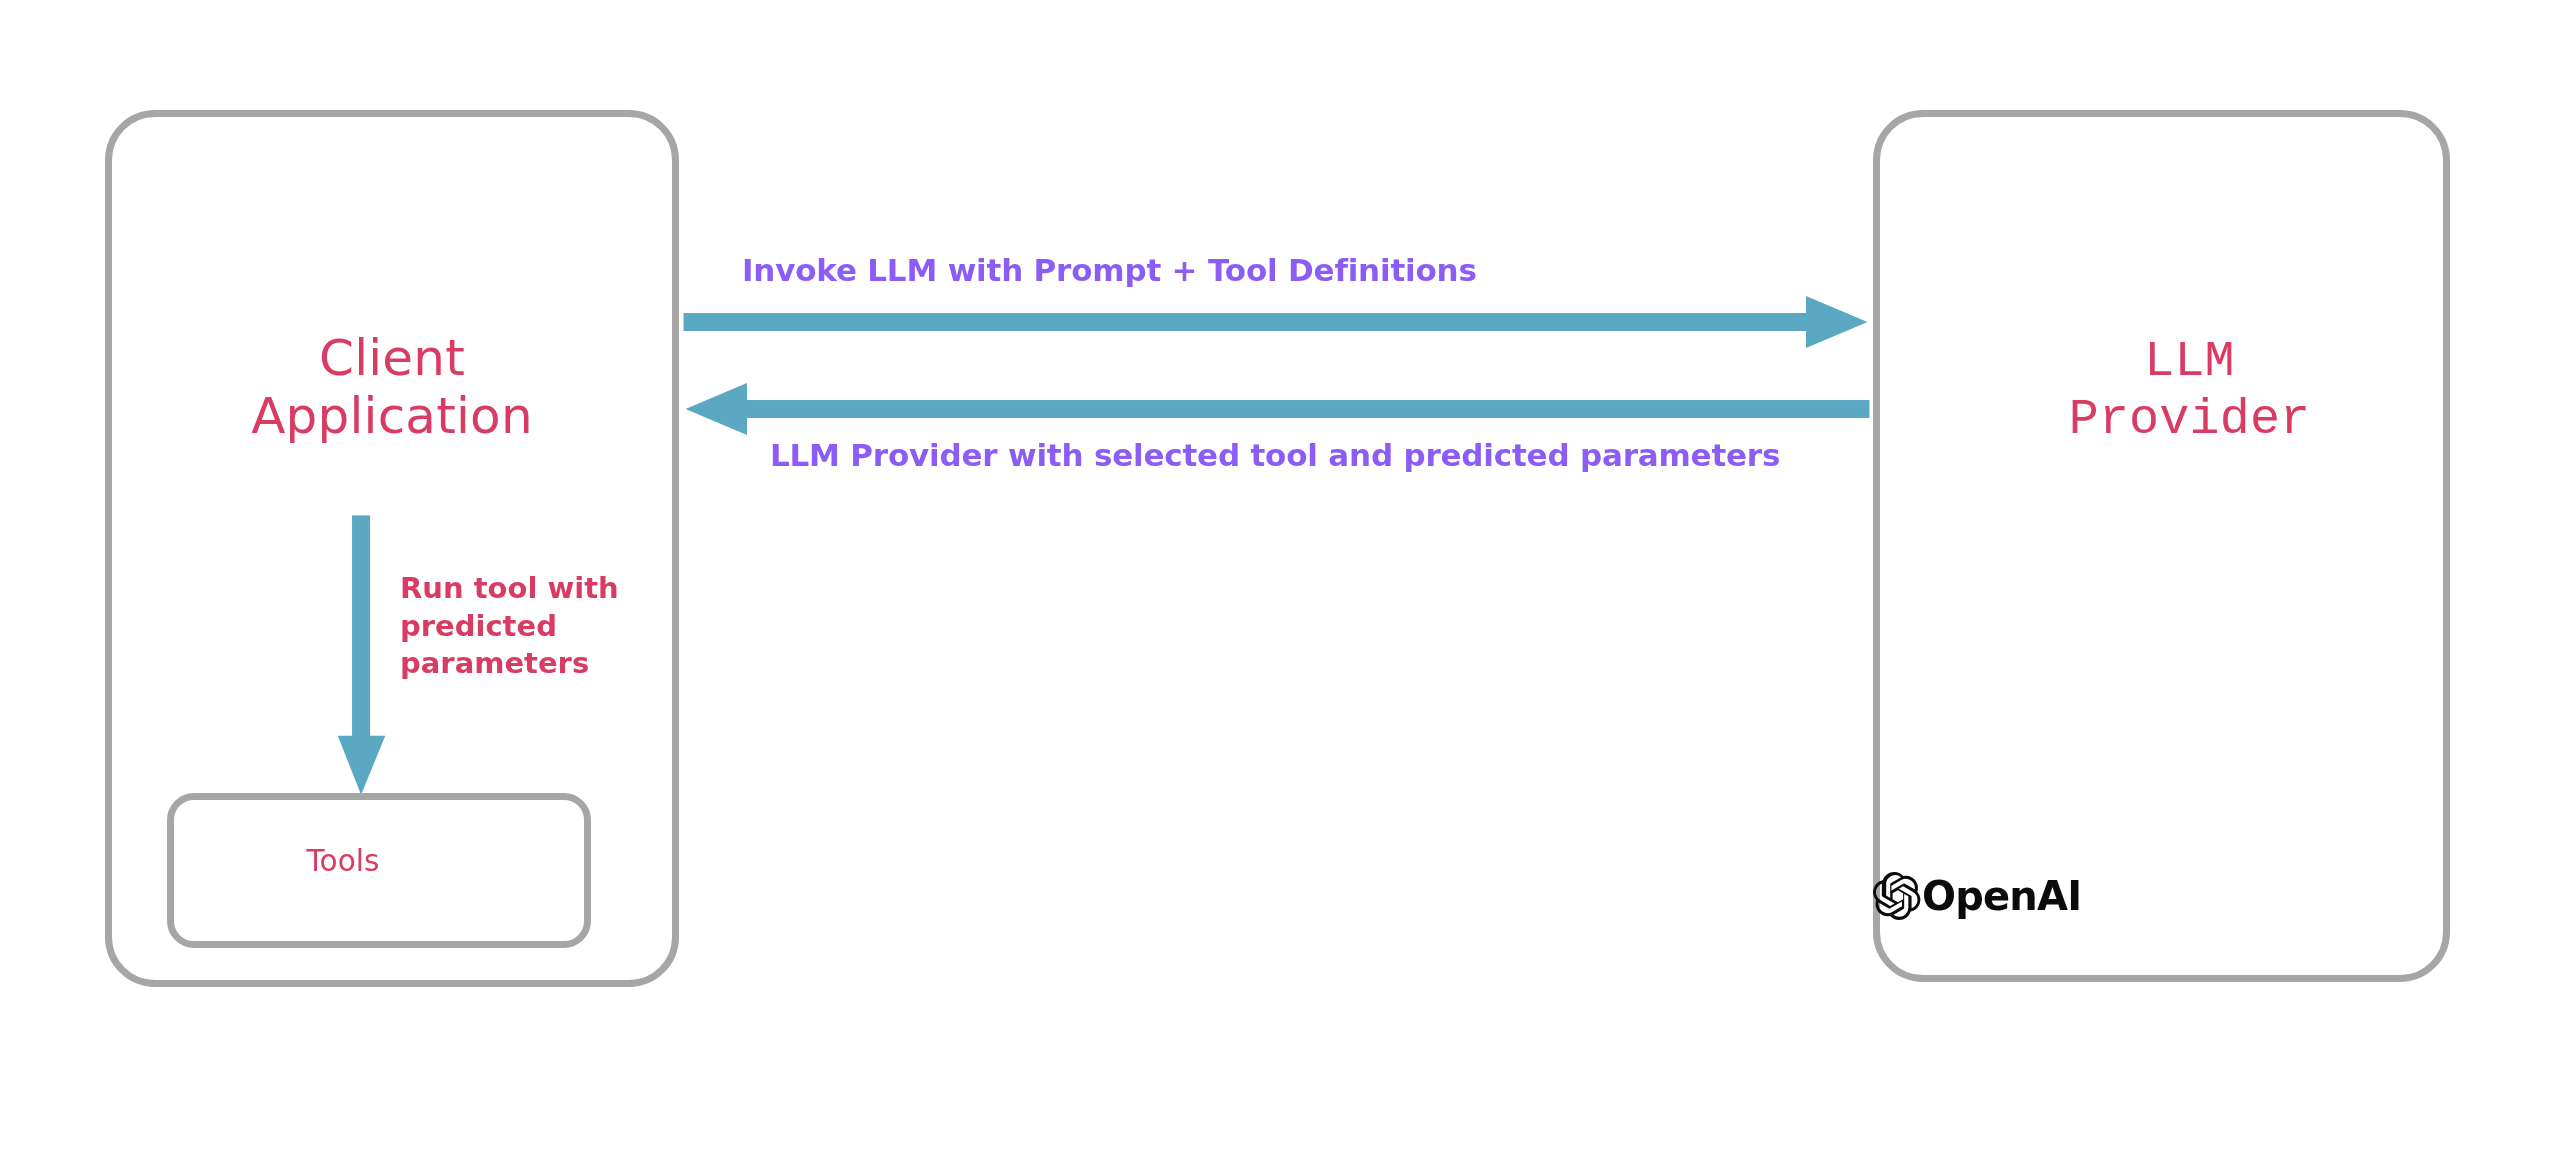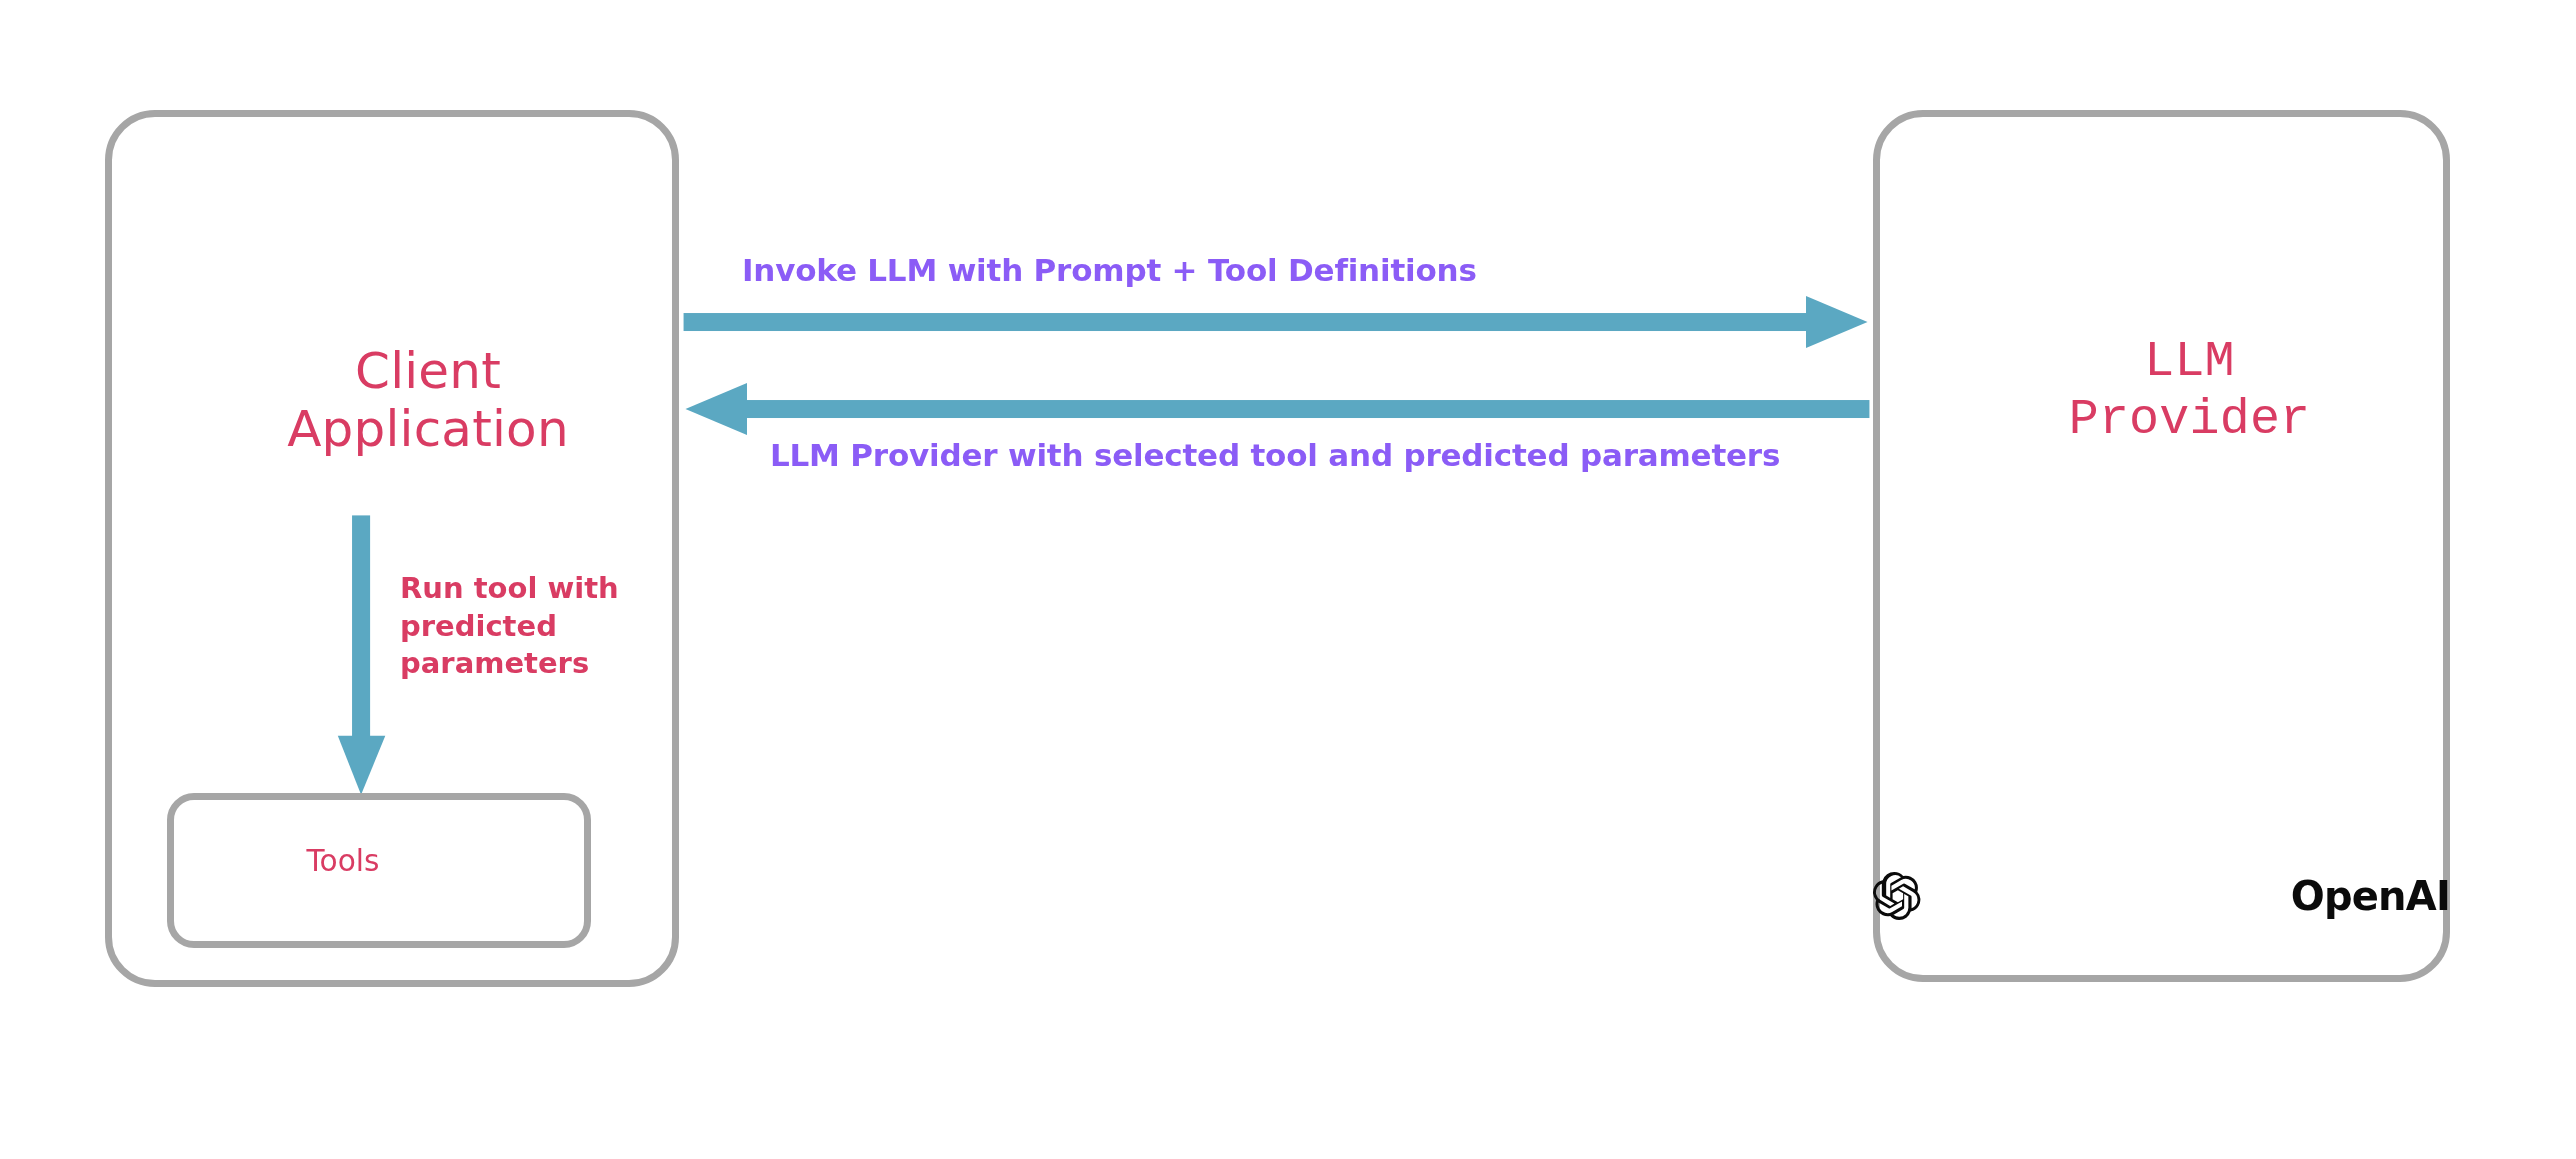--- a/index.html
+++ b/index.html
@@ -54,23 +54,22 @@
     color: #d93c63;
     font-weight: 400;
     font-size: 50px;
     line-height: 1.16;
     text-align: center;
     letter-spacing: 0.2px;
     white-space: pre-line;
   }
   #client-title {
     left: 105px;
-    top: 342px;
+    top: 329px;
     width: 574px;
-    padding-left: 36px;
   }
   #llm-title {
     left: 1873px;
     top: 333px;
     width: 633px;
     font-family: Liberation Mono, monospace;
   }
   #tools-label {
     position: absolute;
     left: 167px;
@@ -145,21 +144,21 @@
     font-weight: bold;
     letter-spacing: 1.2px;
   }
   #openai-logo {
     position: absolute;
     left: 1873px;
     top: 872px;
     width: 577px;
     display: flex;
     align-items: center;
-    justify-content: space-between;
+    justify-content: flex-start;
     gap: 1px;
   }
   #openai-wordmark {
     color: #0b0b0b;
     font-size: 40px;
     font-weight: bold;
     letter-spacing: -0.8px;
     line-height: 1;
   }
 </style>

